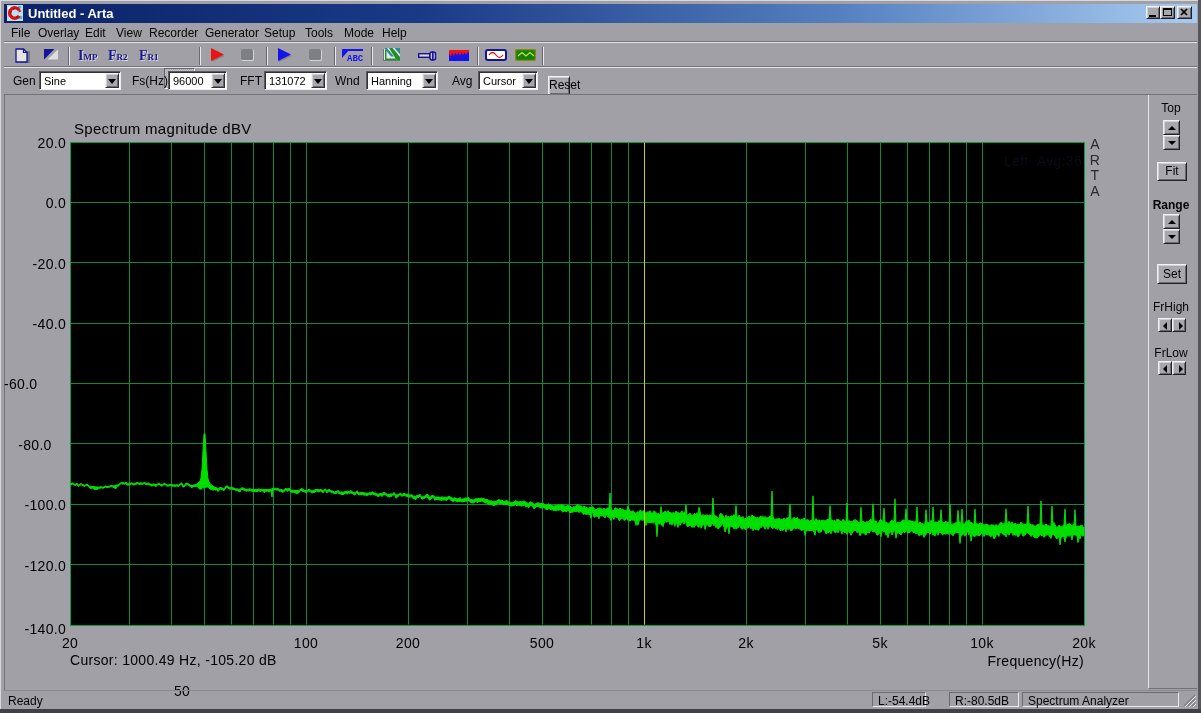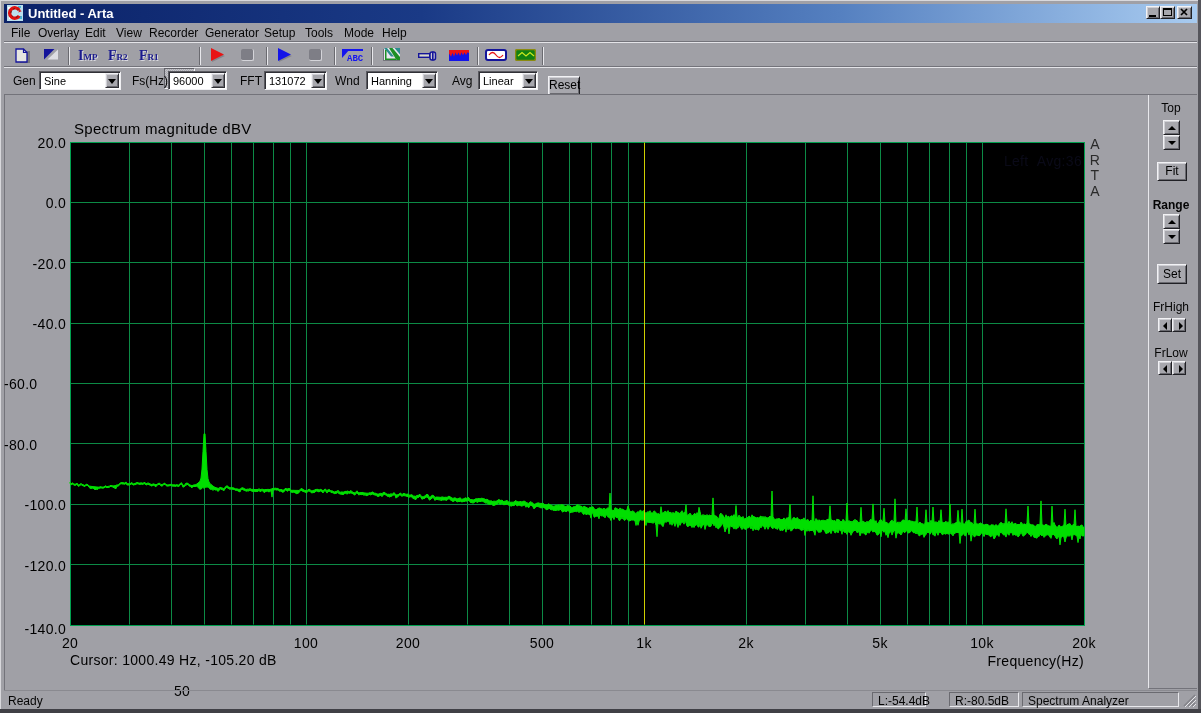--- a/index.html
+++ b/index.html
@@ -164,24 +164,24 @@
       <span class="txt">131072</span>
       <span class="arr"></span>
     </div>
 <span class="abs lbl" style="left:331px;top:6px;">Wnd</span>
 <div class="combo" style="left:362px;top:3px;width:72px;">
       <span class="txt">Hanning</span>
       <span class="arr"></span>
     </div>
 <span class="abs lbl" style="left:448px;top:6px;">Avg</span>
 <div class="combo" style="left:474px;top:3px;width:60px;">
-      <span class="txt">Linear</span>
-      <span class="arr"></span>
-    </div>
-<div class="abs raised btntxt" style="left:544px;top:8px;width:32px;height:19px;line-height:17px;">Reset</div>
+      <span class="txt">Cursor</span>
+      <span class="arr"></span>
+    </div>
+<div class="abs raised btntxt" style="left:544px;top:8px;width:22px;height:19px;line-height:17px;">Reset</div>
 </div>
 <div class="abs" style="left:4px;top:94px;width:1193px;height:1px;background:#73737A;"></div>
 
 <div class="abs" id="client" style="left:4px;top:95px;width:1193px;height:595px;">
   <div class="abs" style="left:0;top:0;width:1px;height:595px;background:#73737A;"></div>
   <div class="abs" style="left:1144px;top:0;width:1px;height:593px;background:#E8E8EC;"></div>
   <div class="abs" id="rightpanel" style="left:1145px;top:0;width:48px;height:595px;">
     <div class="abs lbl" style="left:0;top:6px;width:44px;text-align:center;">Top</div>
     <div class="spin up" style="left:14px;top:25px;"></div>
     <div class="spin dn" style="left:14px;top:40px;"></div>
@@ -205,21 +205,21 @@
       <line x1="644.5" y1="142.5" x2="644.5" y2="624.5" stroke="#CFCF00" stroke-width="1"></line>
     </svg>
     <div class="abs" style="left:70px;top:25px;font-size:15px;letter-spacing:0.3px;">Spectrum magnitude dBV</div>
     <div class="abs" style="left:878px;top:26px;width:200px;text-align:right;font-size:14px;color:#0A0A18;margin-top:32px;">Left&nbsp;&nbsp;Avg:36</div>
     <div class="abs" style="left:1083px;top:42px;width:16px;font-size:14px;color:#2A2A2A;line-height:15.7px;text-align:center;">A<br>R<br>T<br>A</div>
     <div class="abs" style="left:0px;top:40px;width:62px;text-align:right;">20.0</div>
     <div class="abs" style="left:0px;top:100px;width:62px;text-align:right;">0.0</div>
     <div class="abs" style="left:0px;top:161px;width:62px;text-align:right;">-20.0</div>
     <div class="abs" style="left:0px;top:221px;width:62px;text-align:right;">-40.0</div>
     <div class="abs" style="left:0px;top:281px;width:62px;">-60.0</div>
-    <div class="abs" style="left:0px;top:342px;width:62px;text-align:left;">-80.0</div>
+    <div class="abs" style="left:0px;top:342px;width:62px;text-align:center;">-80.0</div>
     <div class="abs" style="left:0px;top:402px;width:62px;text-align:right;">-100.0</div>
     <div class="abs" style="left:0px;top:463px;width:62px;text-align:right;">-120.0</div>
     <div class="abs" style="left:0px;top:526px;width:62px;text-align:right;">-140.0</div>
     <div class="abs" style="left:36px;top:540px;width:60px;text-align:center;">20</div>
     <div class="abs" style="left:170px;top:540px;width:60px;text-align:left;margin-top:48px;">50</div>
     <div class="abs" style="left:272px;top:540px;width:60px;text-align:center;">100</div>
     <div class="abs" style="left:374px;top:540px;width:60px;text-align:center;">200</div>
     <div class="abs" style="left:508px;top:540px;width:60px;text-align:center;">500</div>
     <div class="abs" style="left:610px;top:540px;width:60px;text-align:center;">1k</div>
     <div class="abs" style="left:712px;top:540px;width:60px;text-align:center;">2k</div>

